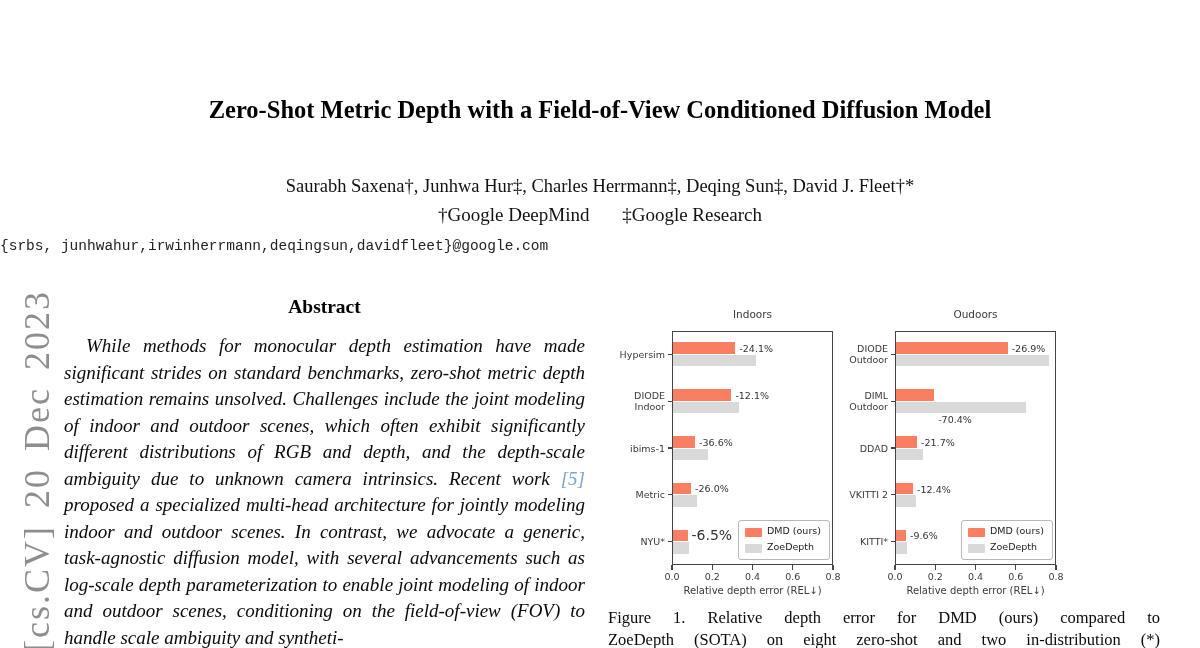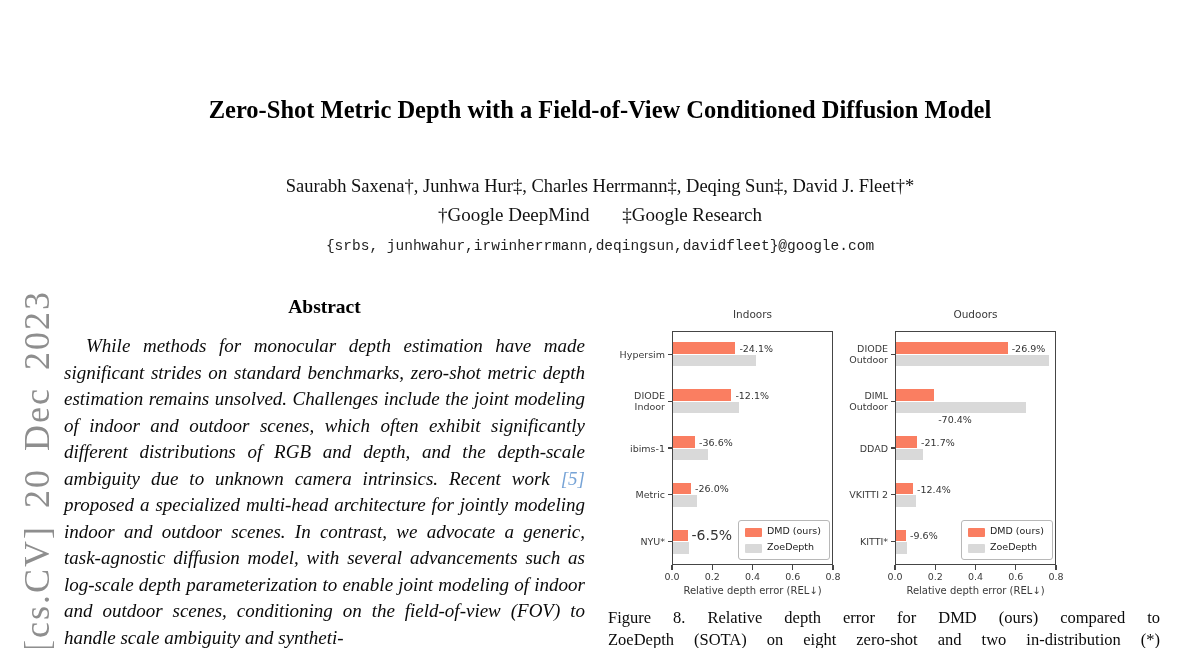--- a/index.html
+++ b/index.html
@@ -11,21 +11,21 @@
   .watermark{position:absolute;left:16px;top:652px;transform:rotate(-90deg);
              transform-origin:0 0;white-space:nowrap;color:#8e8e8e;
              font-family:"Liberation Serif", serif;font-size:36px;
              letter-spacing:2px;word-spacing:6px;}
 
   .title{position:absolute;left:0;top:96px;width:1200px;margin:0;text-align:center;
          font-size:24.5px;font-weight:bold;color:#000;}
   .authors{position:absolute;left:0;top:176px;width:1200px;text-align:center;font-size:18.5px;}
   .affils{position:absolute;left:0;top:204px;width:1200px;text-align:center;font-size:19px;}
   .affil-gap{margin-left:28px;}
-  .emails{position:absolute;left:0;top:238px;width:1200px;text-align:center;
+  .emails{position:absolute;left:0;top:238px;width:1200px;text-align:left;
           font-family:"Liberation Mono","DejaVu Sans Mono",monospace;font-size:14.5px;color:#222;}
 
   .abstract{position:absolute;left:64px;top:296px;width:521px;}
   .abstract-heading{text-align:center;font-weight:bold;font-size:19.5px;color:#000;}
   .abstract-body{margin:15px 0 0 0;font-style:italic;font-size:19px;line-height:26.5px;
                  text-align:justify;text-indent:22px;color:#0a0a0a;}
   .citation{font-style:italic;text-decoration:none;cursor:pointer;}
 
   .figure{position:absolute;left:608px;top:296px;width:554px;height:312px;
           font-family:"DejaVu Sans", sans-serif;}
@@ -172,17 +172,17 @@
           <div style="position: absolute; left: 6px; top: 7px; width: 17px; height: 9px; background: rgb(250, 126, 97); border-radius: 1px;"></div>
           <div style="position: absolute; left: 28px; top: 4px; font-size: 9.5px; color: rgb(34, 34, 34); white-space: nowrap;">DMD (ours)</div>
           <div style="position: absolute; left: 6px; top: 23px; width: 17px; height: 9px; background: rgb(217, 217, 217); border-radius: 1px;"></div>
           <div style="position: absolute; left: 28px; top: 20px; font-size: 9.5px; color: rgb(34, 34, 34); white-space: nowrap;">ZoeDepth</div>
         </div>
         <div style="position: absolute; left: 64px; top: 35px; width: 161px; height: 234px; border: 1.5px solid rgb(69, 69, 69); box-sizing: border-box;"></div>
       </div>
   </div>
 
   <div class="caption">
-    <div>Figure 8.  Relative depth error for DMD (ours) compared to</div>
+    <div>Figure 1.  Relative depth error for DMD (ours) compared to</div>
     <div>ZoeDepth (SOTA) on eight zero-shot and two in-distribution (*)</div>
   </div>
 
 </div>
 
 </body></html>

